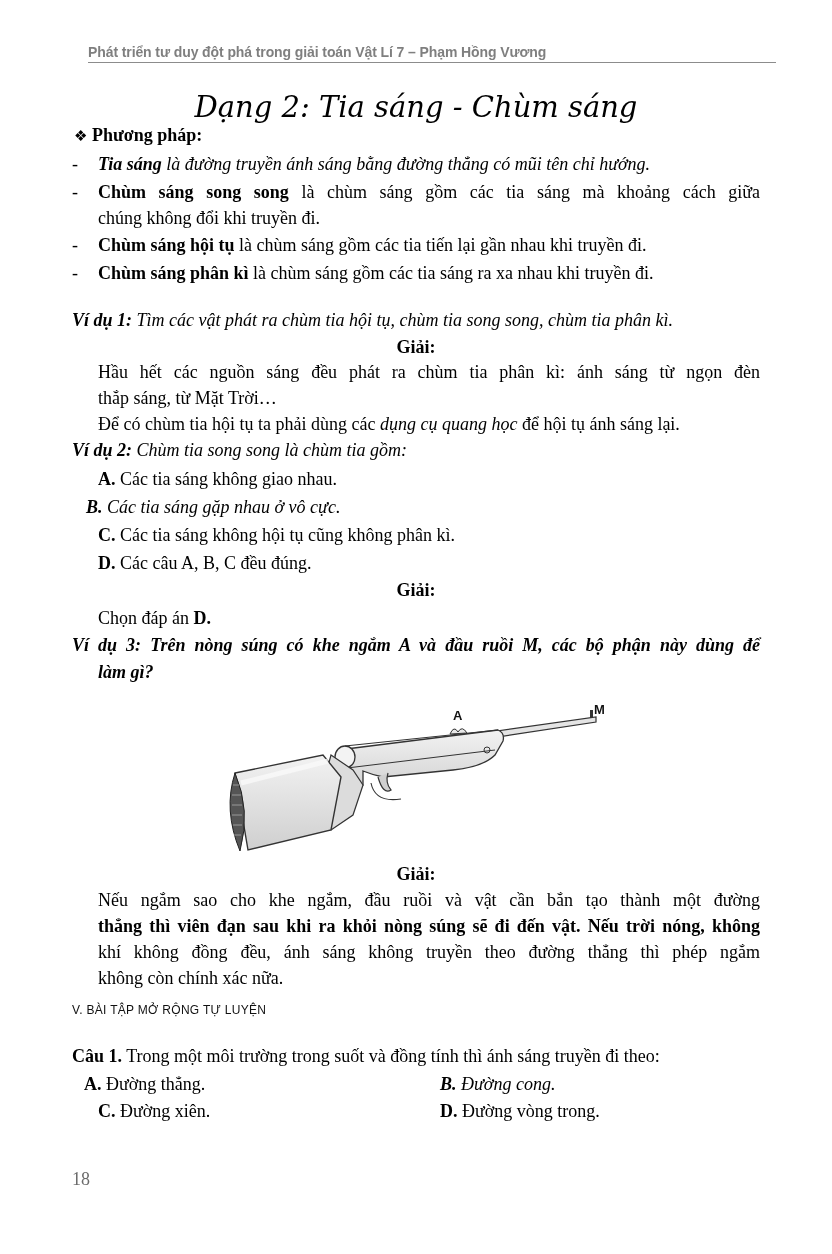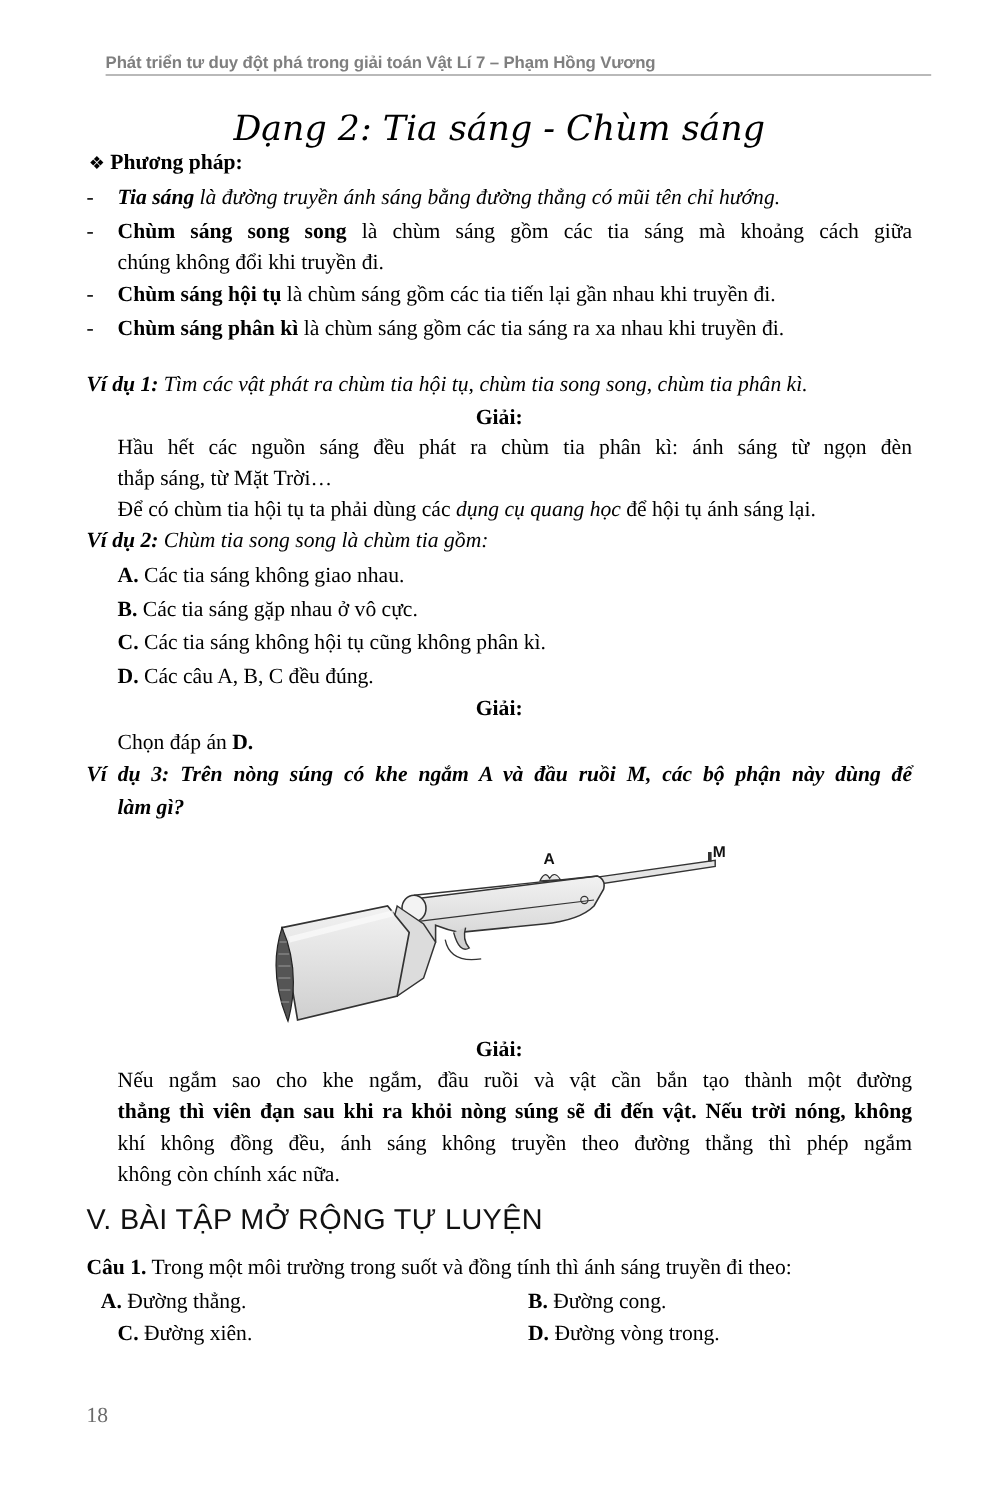--- a/index.html
+++ b/index.html
@@ -13,21 +13,21 @@
            font-family: "DejaVu Serif", "Liberation Serif", serif; font-style: italic;
            font-size: 29px; }
   .line { position: absolute; font-size: 18px; line-height: 26px; white-space: nowrap; }
   .just { position: absolute; font-size: 18px; line-height: 26px; text-align: justify; }
   b { font-weight: bold; }
   i { font-style: italic; }
   .center { text-align: center; left: 0; width: 832px; }
   .dash { display: inline-block; width: 26px; }
   .section-head { position: absolute; left: 72px; top: 1003px;
                   font-family: "Liberation Sans", "DejaVu Sans", sans-serif;
-                  font-size: 24px; color: #111; letter-spacing: 0.3px; }
+                  font-size: 12px; color: #111; letter-spacing: 0.3px; }
   .page-num { position: absolute; left: 72px; top: 1169px; font-size: 18px; color: #6b6b6b; }
   .gun { position: absolute; left: 213px; top: 695px; width: 410px; height: 160px; }
 </style>
 </head>
 <body>
 
 <div class="page-header">Phát triển tư duy đột phá trong giải toán Vật Lí 7 –  Phạm Hồng Vương</div>
 
 <div class="title">Dạng 2: Tia sáng - Chùm sáng</div>
 
@@ -57,21 +57,21 @@
 <div class="just" style="left:98px; top:359px; width:662px; text-align-last: justify;">Hầu hết các nguồn sáng đều phát ra chùm tia phân kì: ánh sáng từ ngọn đèn</div>
 <div class="line" style="left:98px; top:385px;">thắp sáng, từ Mặt Trời…</div>
 <div class="line" style="left:98px; top:411px;">
   <span>Để có chùm tia hội tụ ta phải dùng các </span><i>dụng cụ quang học</i><span> để hội tụ ánh sáng lại.</span>
 </div>
 
 <div class="line" style="left:72px; top:437px;">
   <b><i>Ví dụ 2:</i></b><i> Chùm tia song song là chùm tia gồm:</i>
 </div>
 <div class="line" style="left:98px; top:466px;"><b>A.</b><span> Các tia sáng không giao nhau.</span></div>
-<div class="line" style="left:98px; top:494px;"><b>B.</b><span> Các tia sáng gặp nhau ở vô cực.</span></div>
+<div class="line" style="left:86px; top:494px;font-style:italic;"><b>B.</b><span> Các tia sáng gặp nhau ở vô cực.</span></div>
 <div class="line" style="left:98px; top:522px;"><b>C.</b><span> Các tia sáng không hội tụ cũng không phân kì.</span></div>
 <div class="line" style="left:98px; top:550px;"><b>D.</b><span> Các câu A, B, C đều đúng.</span></div>
 <div class="line center" style="top:577px;"><b>Giải:</b></div>
 <div class="line" style="left:98px; top:605px;">
   <span>Chọn đáp án </span><b>D.</b>
 </div>
 
 <div class="just" style="left:72px; top:632px; width:688px; text-align-last: justify;">
   <b><i>Ví dụ 3:</i><i> Trên nòng súng có khe ngắm A và đầu ruồi M, các bộ phận này dùng để</i></b>
 </div>
@@ -121,17 +121,17 @@
 <div class="just" style="left:98px; top:887px; width:662px; text-align-last: justify;">Nếu ngắm sao cho khe ngắm, đầu ruồi và vật cần bắn tạo thành một đường</div>
 <div class="just" style="left:98px; top:913px; width:662px; text-align-last: justify; font-weight: bold;">thẳng thì viên đạn sau khi ra khỏi nòng súng sẽ đi đến vật. Nếu trời nóng, không</div>
 <div class="just" style="left:98px; top:939px; width:662px; text-align-last: justify;">khí không đồng đều, ánh sáng không truyền theo đường thẳng thì phép ngắm</div>
 <div class="line" style="left:98px; top:965px;">không còn chính xác nữa.</div>
 
 <div class="section-head">V. BÀI TẬP MỞ RỘNG TỰ LUYỆN</div>
 <div class="line" style="left:72px; top:1043px;">
   <b>Câu 1.</b><span> Trong một môi trường trong suốt và đồng tính thì ánh sáng truyền đi theo:</span>
 </div>
 <div class="line" style="left:84px; top:1071px;"><b>A.</b><span> Đường thẳng.</span></div>
-<div class="line" style="left:440px; top:1071px;"><b>B.</b><span> Đường cong.</span></div>
+<div class="line" style="left:440px; top:1071px;font-style:italic;"><b>B.</b><span> Đường cong.</span></div>
 <div class="line" style="left:98px; top:1098px;"><b>C.</b><span> Đường xiên.</span></div>
 <div class="line" style="left:440px; top:1098px;"><b>D.</b><span> Đường vòng trong.</span></div>
 
 <div class="page-num">18</div>
 
 </body></html>

